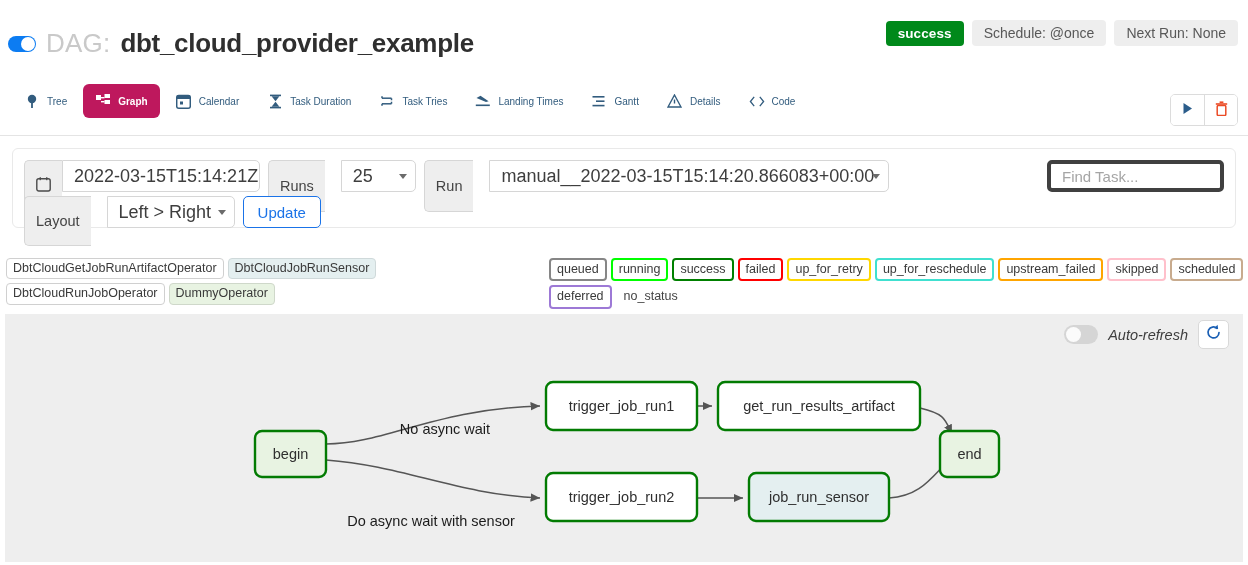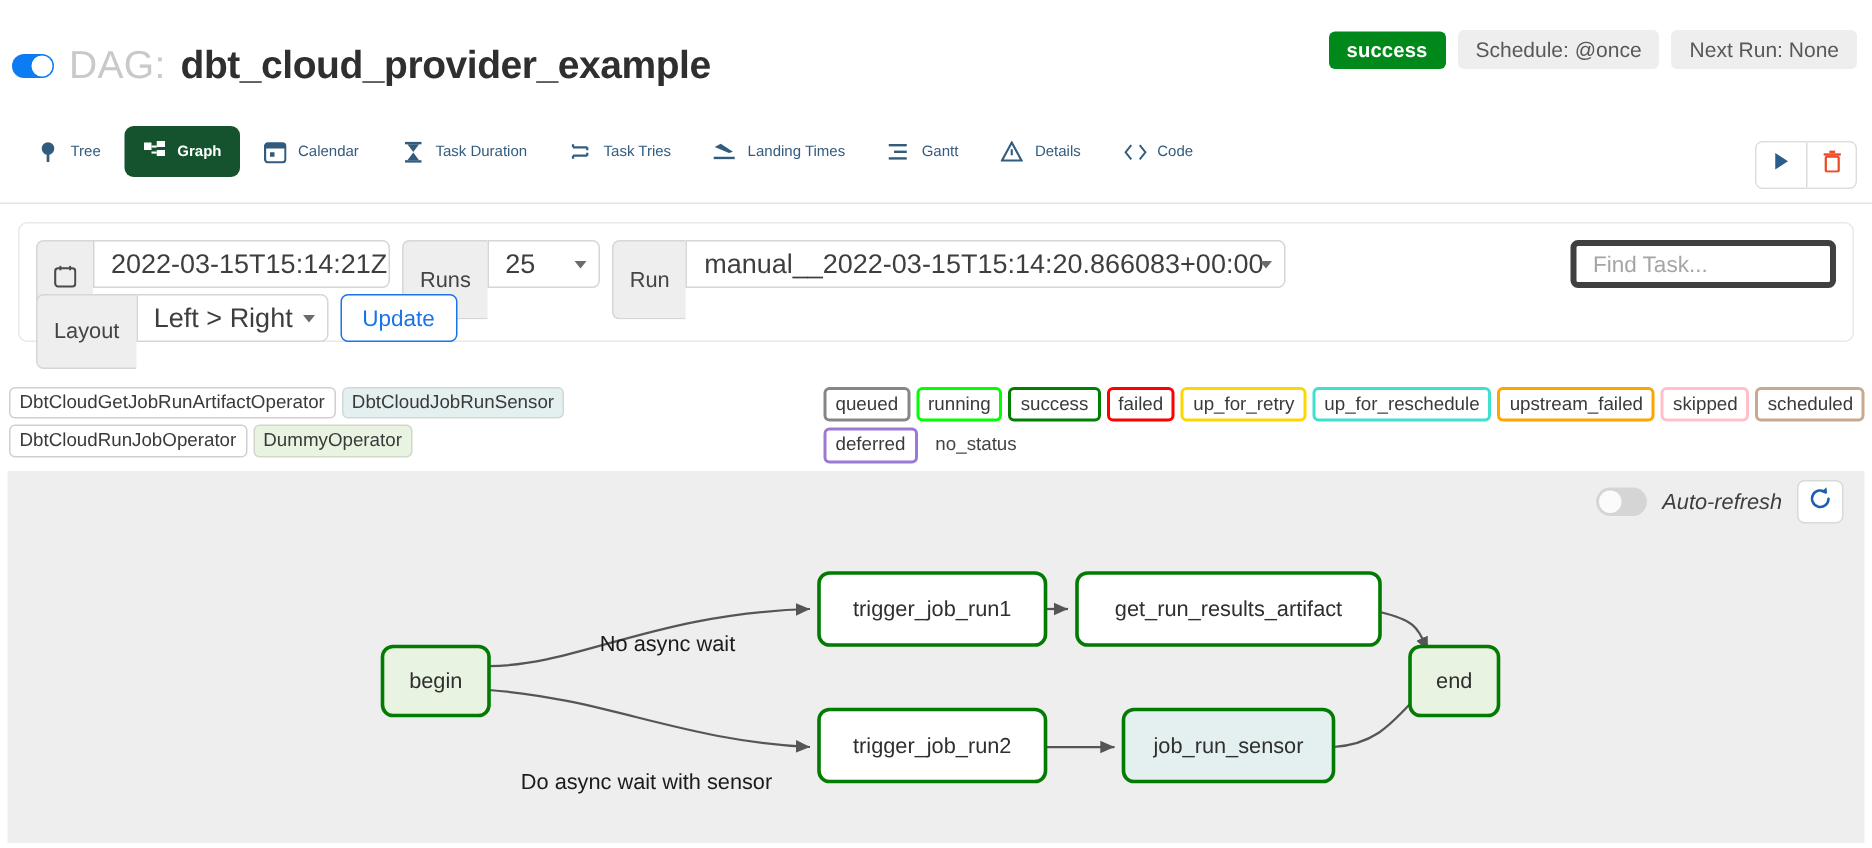--- a/index.html
+++ b/index.html
@@ -52,21 +52,21 @@
   .navbar {
     position: absolute; left: 0; top: 78px; width: 1248px; height: 58px;
     border-bottom: 1px solid #e4e4e4;
   }
   .tabs { position: absolute; left: 12px; top: 6px; display: flex; align-items: center; gap: 4px; }
   .tab {
     display: flex; align-items: center; gap: 7px;
     padding: 9px 12px; border-radius: 6px;
     color: #325c7e; font-size: 10px; white-space: nowrap; cursor: pointer;
   }
-  .tab.active { background: #14532d; color: #fff; font-weight: 700; }
+  .tab.active { background: #be185d; color: #fff; font-weight: 700; }
   .tab .ic { display: inline-flex; width: 16px; height: 16px; align-items: center; justify-content: center; }
   .tab svg { display: block; }
   .actions {
     position: absolute; right: 10px; top: 16px;
     display: flex; border: 1px solid #dcdcdc; border-radius: 5px; overflow: hidden; background: #fff;
   }
   .act-btn {
     width: 33px; height: 30px; display: flex; align-items: center; justify-content: center;
     cursor: pointer; background: #fff;
   }
@@ -83,21 +83,21 @@
   .addon {
     background: #eeeeee; border: 1px solid #d6d6d6; color: #444;
     font-size: 14.5px; display: flex; align-items: center; padding: 16px 11px;
   }
   .addon.left { border-radius: 5px 0 0 5px; border-right: none; }
   .fld {
     background: #fff; border: 1px solid #d6d6d6; color: #3e3e3e;
     font-size: 18px; display: flex; align-items: center; padding: 0 11px;
     height: 32px; border-radius: 0 5px 5px 0; white-space: nowrap;
   }
-  .fld.sel { position: relative; }
+  .fld.sel { position: relative; margin-left: 16px; }
   .caret {
     position: absolute; right: 8px; top: 50%; margin-top: -2px;
     width: 0; height: 0; border-left: 4px solid transparent; border-right: 4px solid transparent;
     border-top: 5px solid #6b6b6b;
   }
   .gap { width: 8px; }
   .btn-update {
     height: 32px; border: 1px solid #1a73e8; border-radius: 5px; background: #fff;
     color: #1a73e8; font-size: 15px; padding: 12px 14px; display: flex; align-items: center;
     cursor: pointer;

